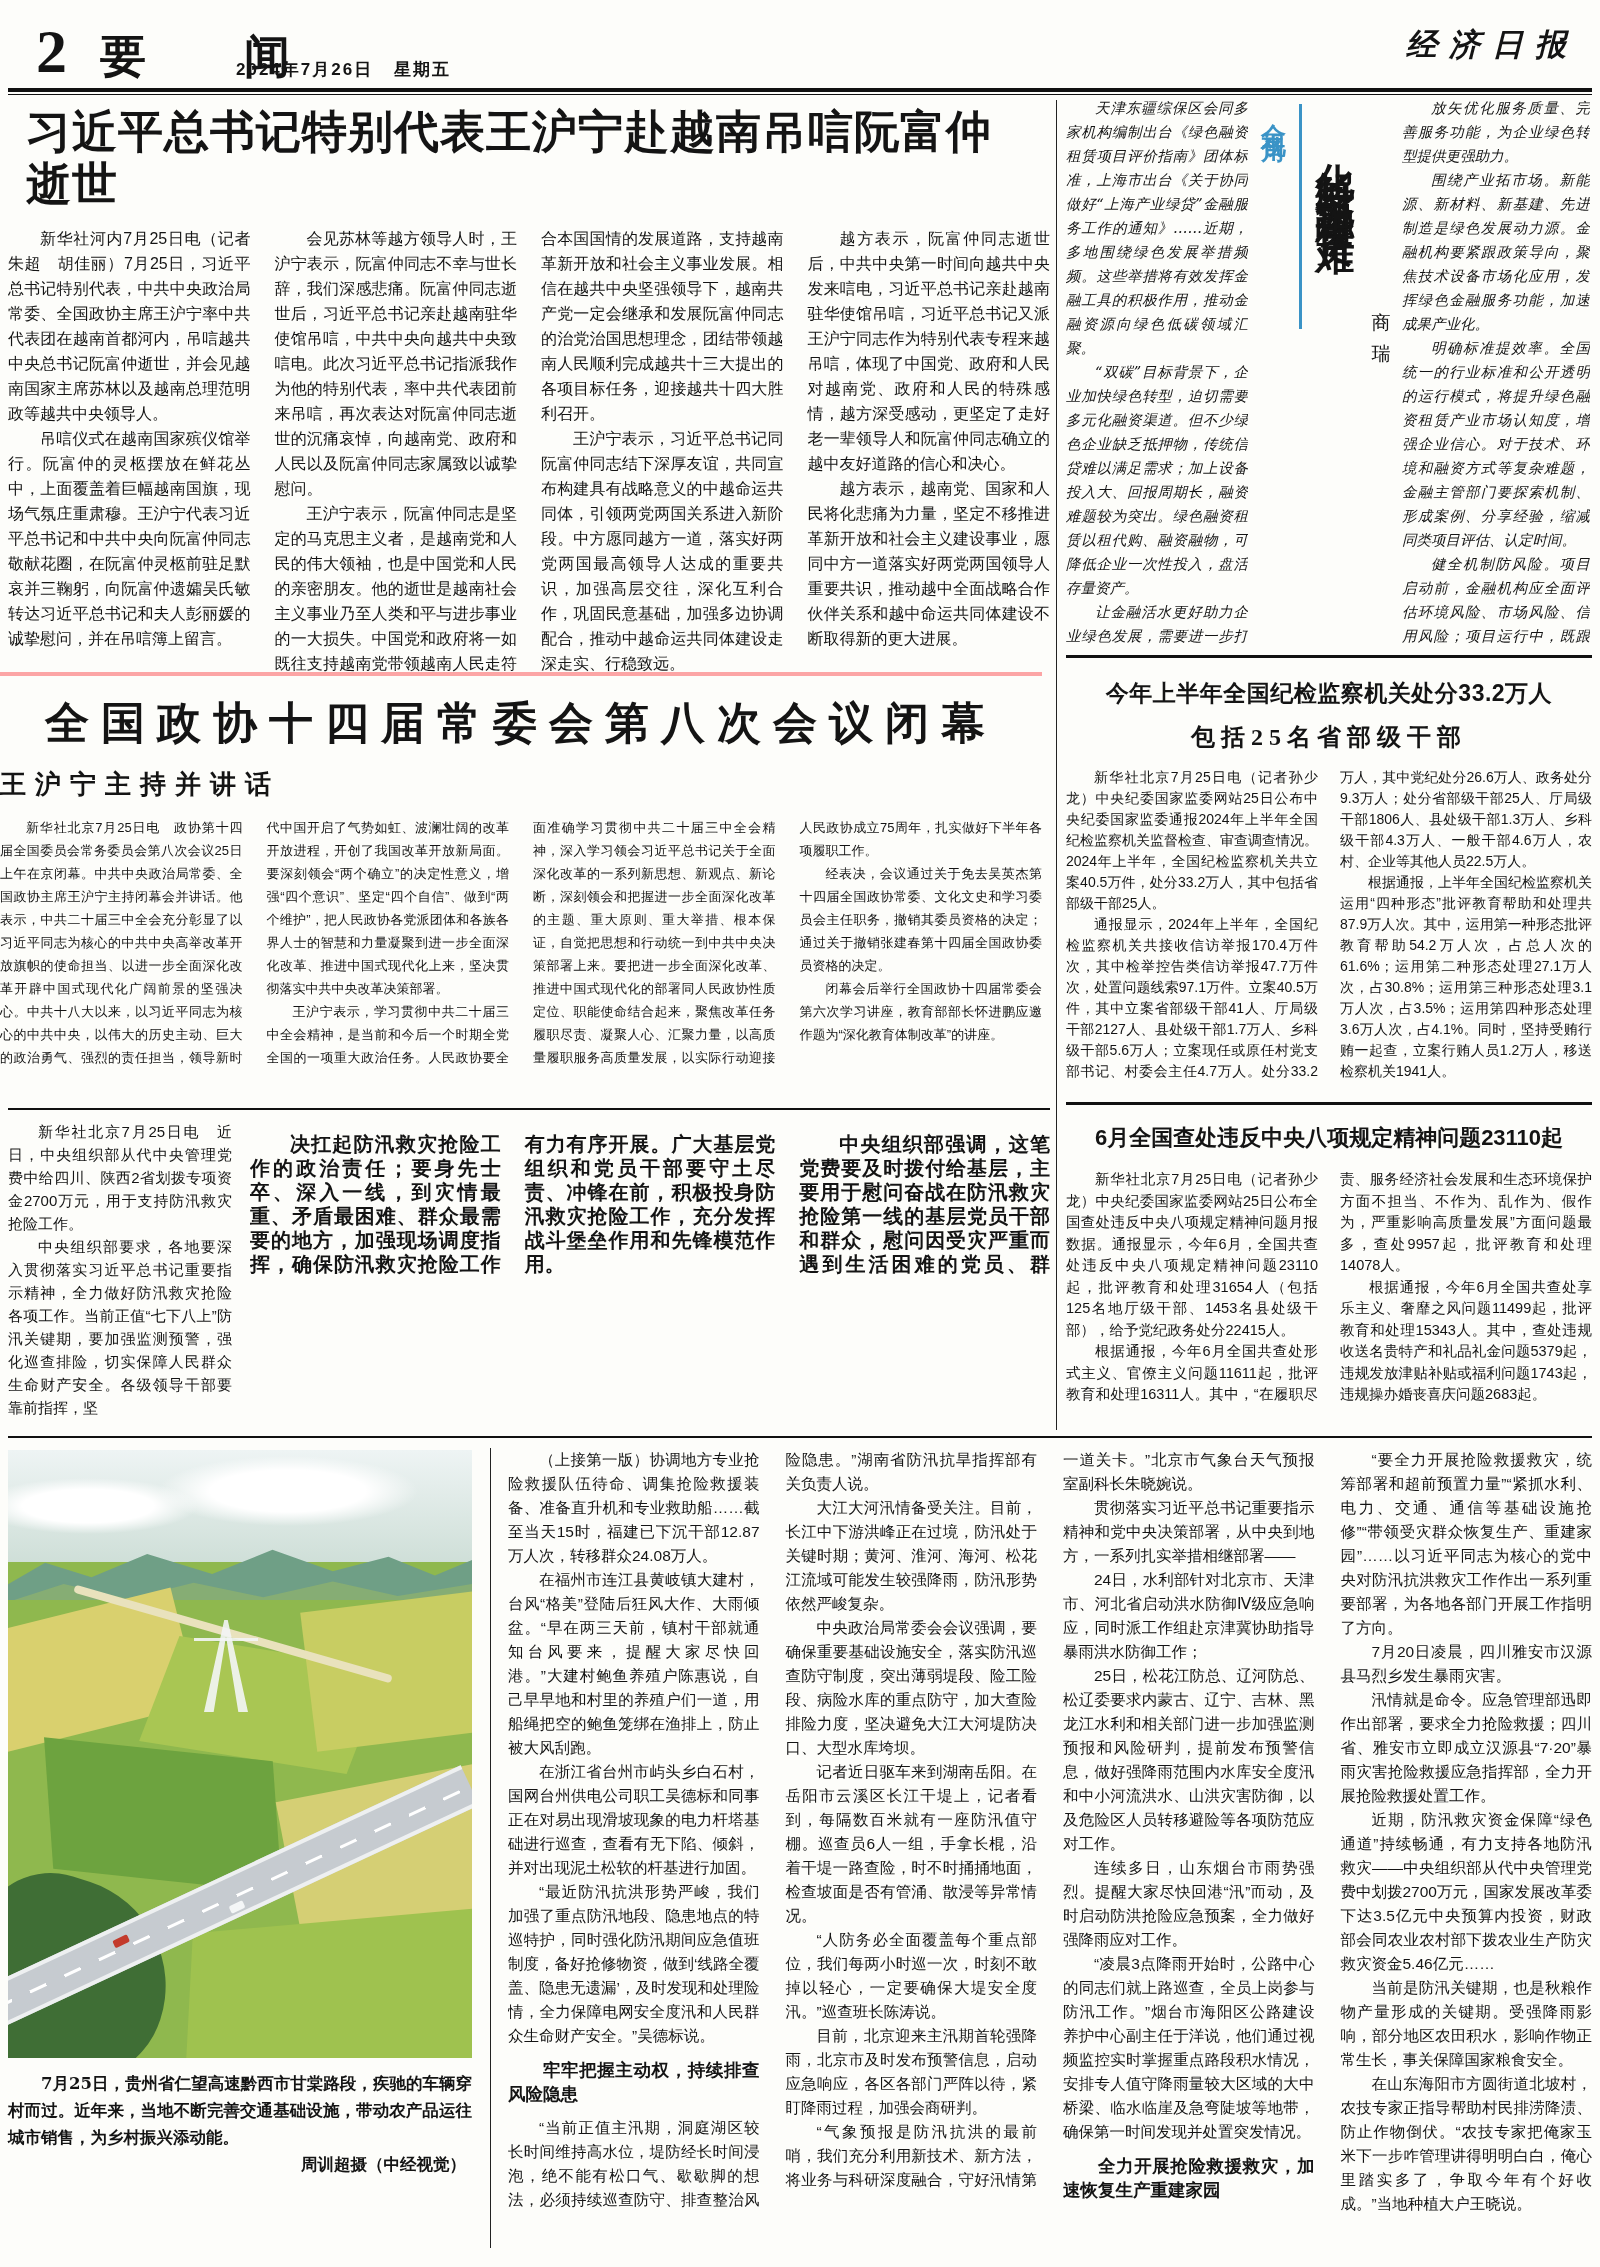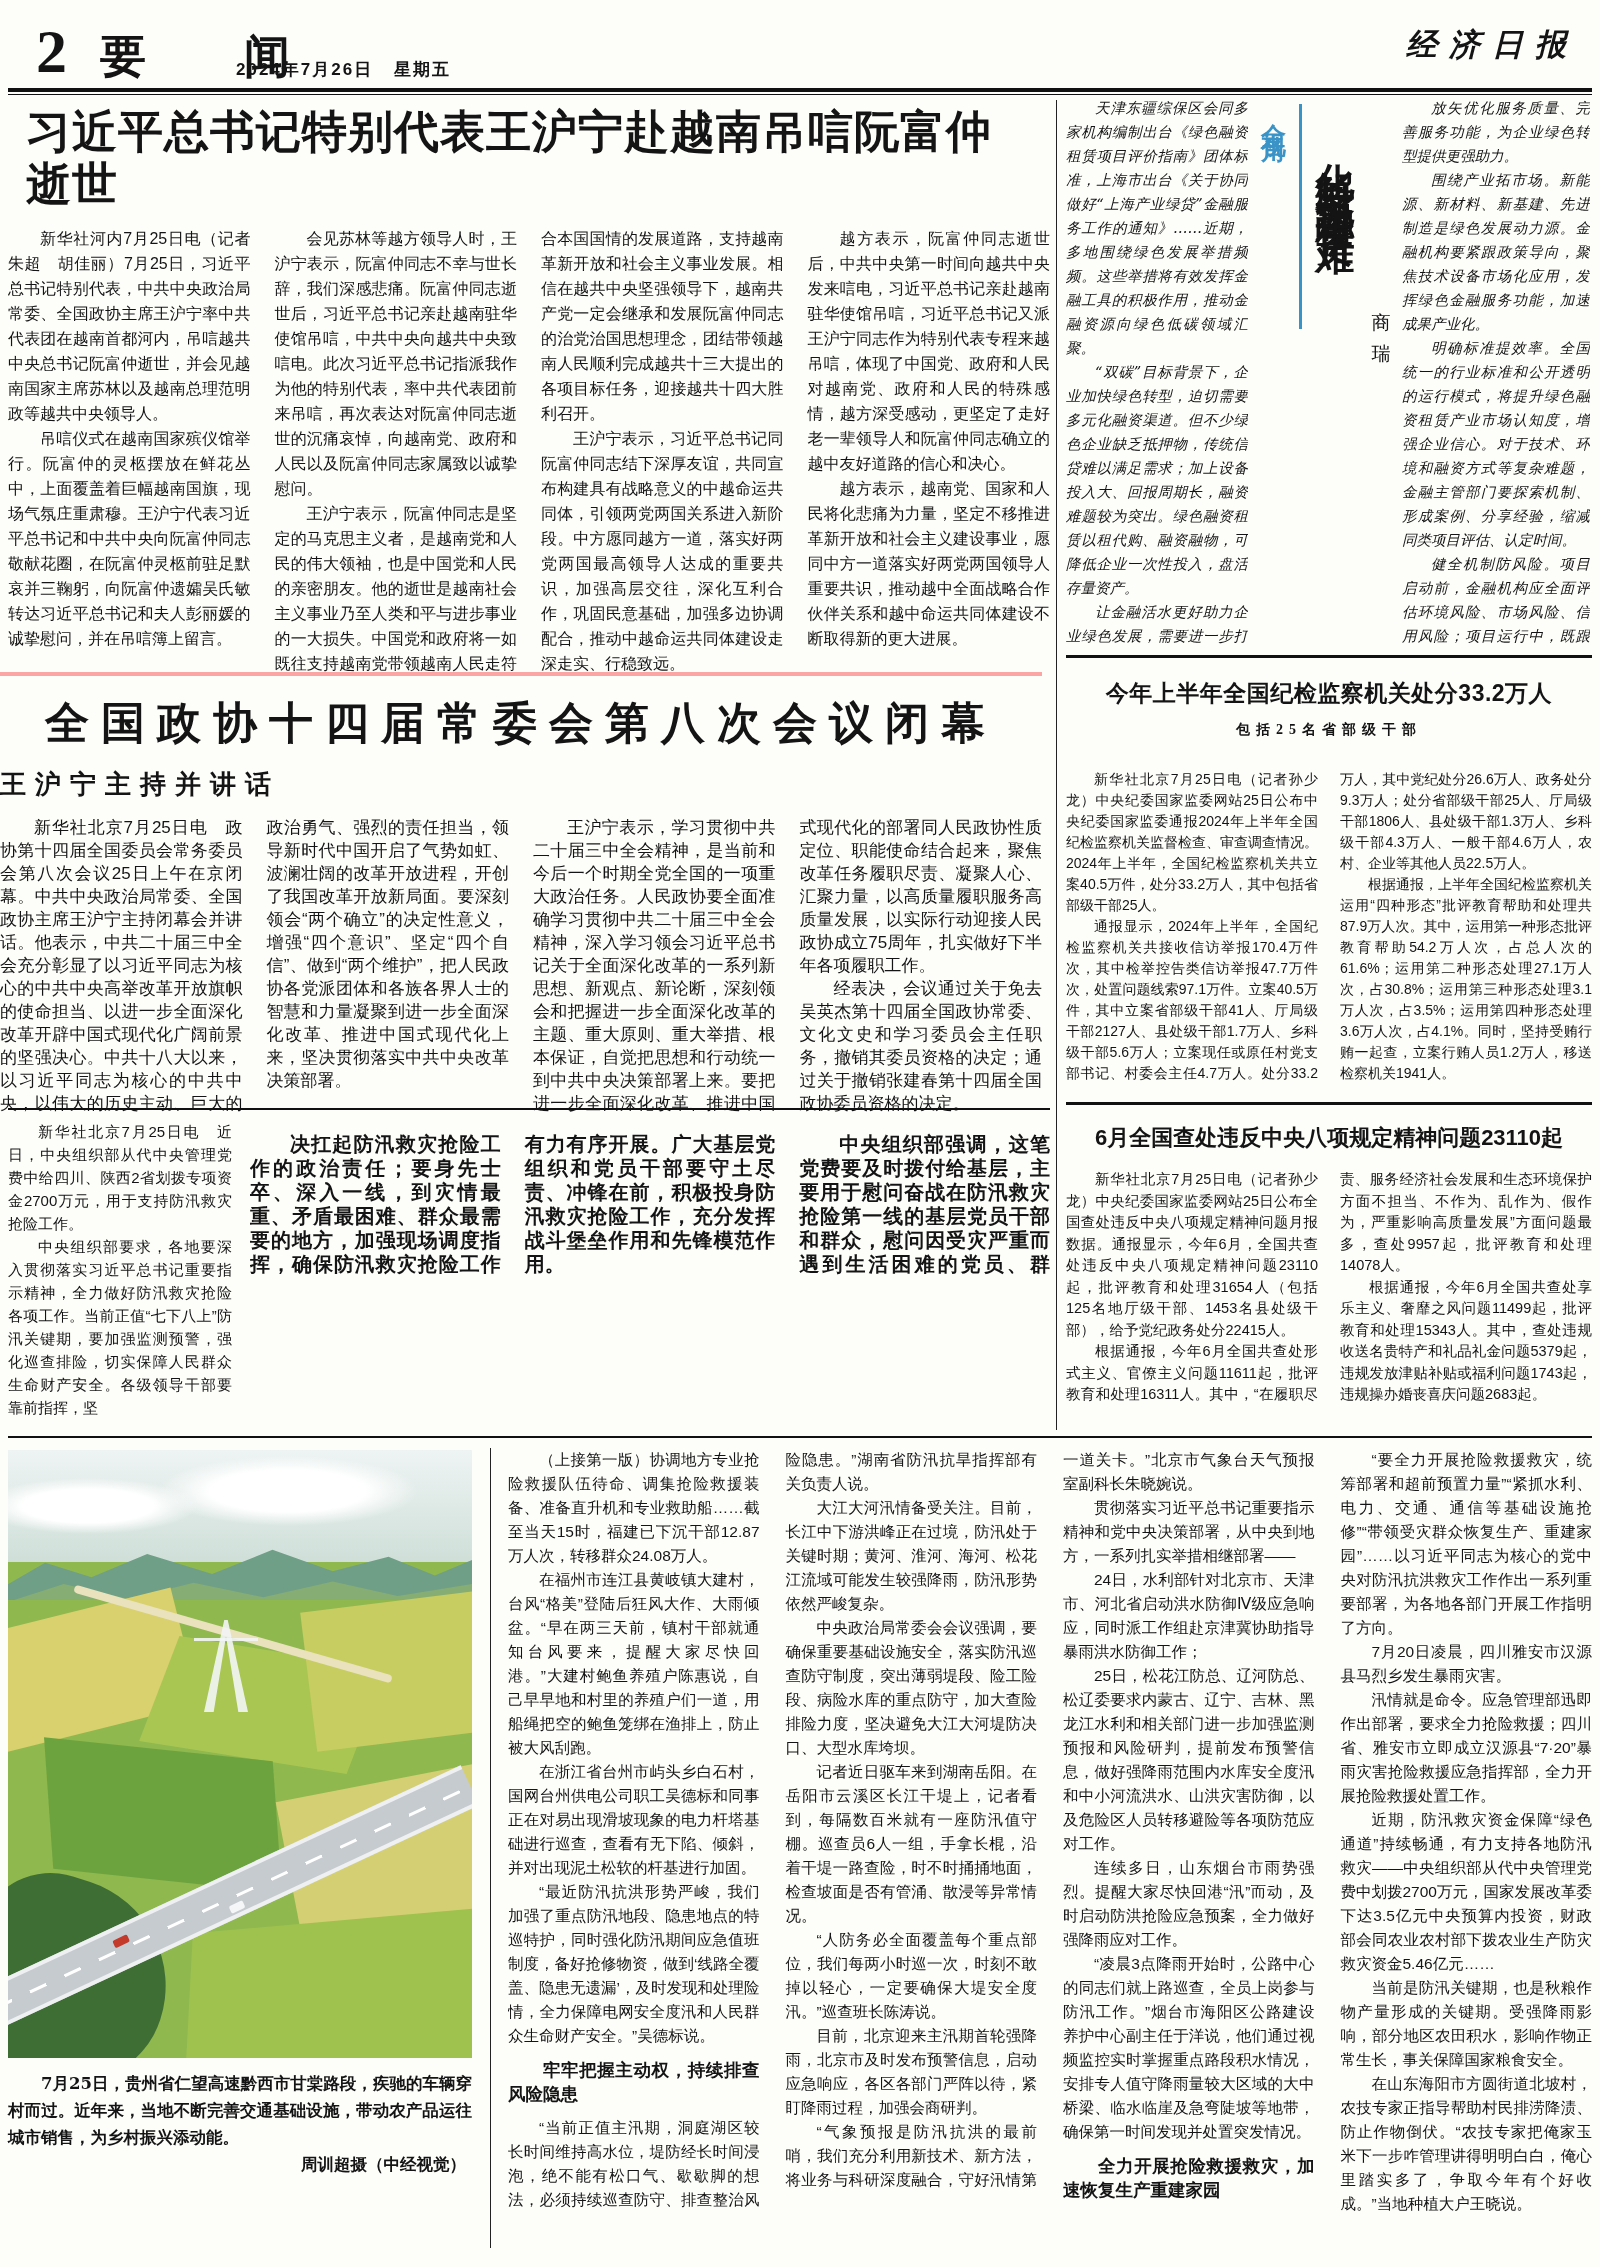--- a/index.html
+++ b/index.html
@@ -33,26 +33,26 @@
   .gf-col2 { width:188px; }
   .gf-title-block { position:relative; width:106px; }
   .gf-badge { position:absolute; left:2px; top:8px; writing-mode:vertical-rl; font-size:25px; font-weight:700; color:#3a93c6; letter-spacing:7px; border-right:3px solid #3a93c6; padding-right:8px; height:225px; }
   .gf-headline { position:absolute; right:0; top:36px; writing-mode:vertical-rl; font-size:39px; font-weight:900; letter-spacing:9px; }
   .gf-author { width:24px; writing-mode:vertical-rl; font-size:19px; letter-spacing:14px; padding-top:200px; font-family:"Liberation Serif",serif; }
 
   
   .art-cppcc { position:absolute; left:0; top:648px; width:1042px; height:446px; border-top:4px solid #fca5a5;margin-top:24px; }
   .art-cppcc h1 { text-align:center; font-size:44px; font-weight:900; letter-spacing:12px; margin-top:18px; }
   .art-cppcc h2 { text-align:left; font-size:26px; font-weight:700; font-family:"Liberation Serif",serif; letter-spacing:9px; margin:14px 0 14px; }
-  .art-cppcc .body { height:300px; overflow:hidden; column-count:4; column-gap:24px; font-size:17px; line-height:23px; }
+  .art-cppcc .body { height:300px; overflow:hidden; column-count:4; column-gap:24px; font-size:13px; line-height:23px; }
 
   
   .art-discipline { position:absolute; left:1066px; top:655px; width:526px; height:437px; border-top:3px solid #111; padding-top:20px; }
   .art-discipline h1 { text-align:center; font-size:23px; font-weight:800; white-space:nowrap; letter-spacing:0.5px; }
-  .art-discipline h2 { text-align:center; font-size:14px; font-weight:700; font-family:"Liberation Serif",serif; letter-spacing:6px; margin:12px 0 30px; }
+  .art-discipline h2 { text-align:center; font-size:24px; font-weight:700; font-family:"Liberation Serif",serif; letter-spacing:6px; margin:12px 0 14px; }
   .art-discipline .body { height:318px; overflow:hidden; column-count:2; column-gap:22px; font-size:14px; line-height:21px; }
 
   
   .art-partyfee { position:absolute; left:8px; top:1108px; width:1042px; height:324px; border-top:2px solid #111; padding-top:10px; display:flex; gap:18px; }
   .pf-intro { width:224px; font-size:15px; line-height:23px; overflow:hidden; }
   .pf-main { flex:1; }
   .pf-main h1, .pf-main h2 { text-align:center; font-family:"Liberation Serif",serif; font-weight:800; font-size:37px; letter-spacing:4px; line-height:1.38; }
   .pf-body { margin-top:12px; height:152px; overflow:hidden; column-count:3; column-gap:24px; font-size:20px; line-height:24px;font-weight:bold; }
 
   

